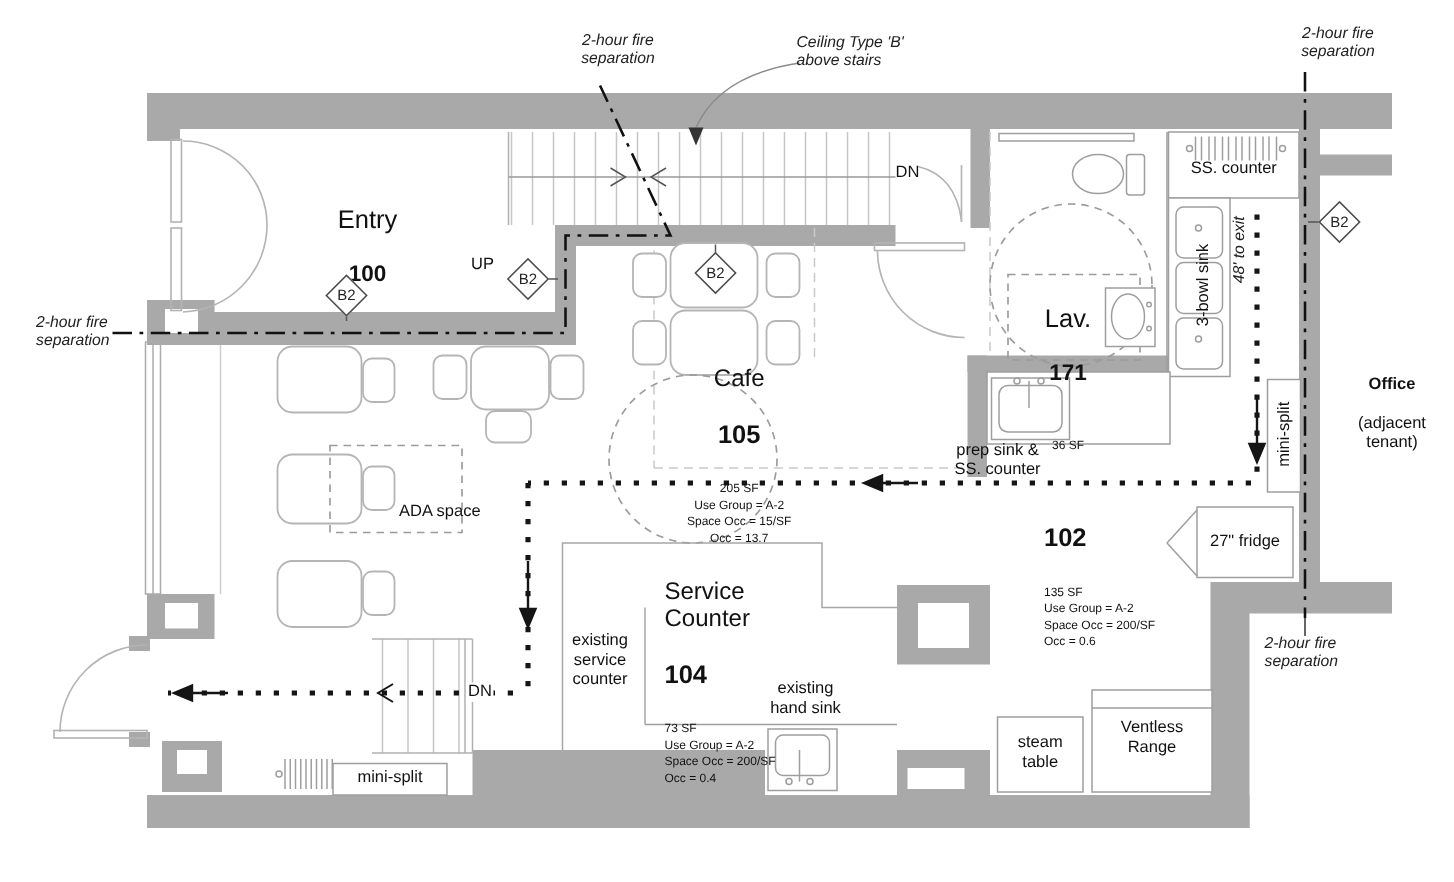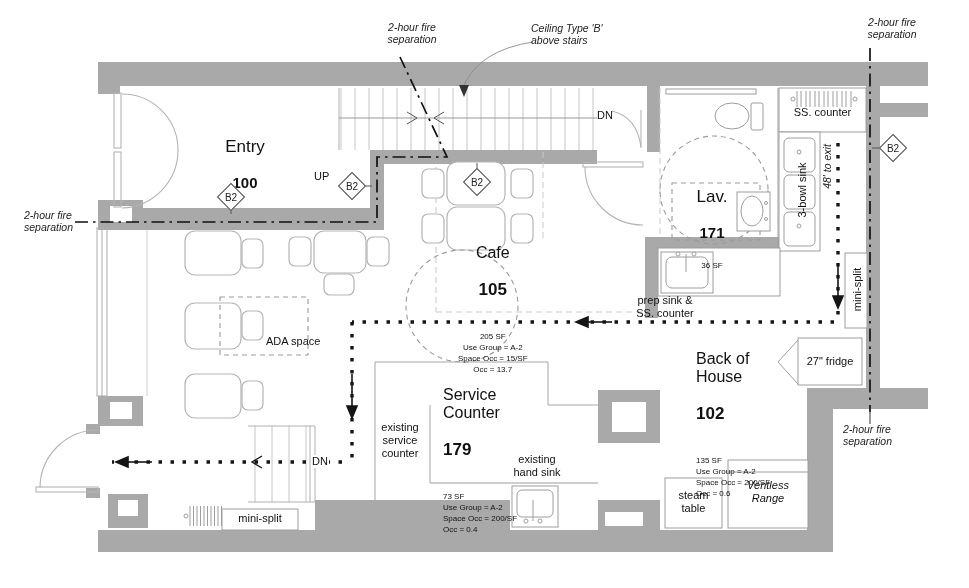--- a/index.html
+++ b/index.html
@@ -7,21 +7,21 @@
         font-family:"Liberation Sans","DejaVu Sans",sans-serif;color:#111;}
   #plan svg{position:absolute;left:0;top:0;}
   .txt{position:absolute;white-space:pre-line;line-height:1.18;}
   .annot{font-style:italic;font-size:10.5px;color:#222;}
   .lbl{font-size:11px;color:#111;}
   .ctr{text-align:center;}
   .room-name{font-size:16px;line-height:1.12;}
   .room-name.sm{font-size:17px;}
   .room-num{font-size:17px;font-weight:bold;line-height:1.1;}
   .room-num.sm{font-size:15px;}
-  .room-stats{font-size:8px;line-height:1.35;margin-top:14px;white-space:pre-line;}
+  .room-stats{font-size:8px;line-height:1.35;margin-top:3px;white-space:pre-line;}
   .rot{display:flex;align-items:center;justify-content:center;transform:rotate(-90deg);}
   .b2tag{position:absolute;width:30px;height:30px;}
   .b2d{position:absolute;left:5px;top:5px;width:18px;height:18px;border:1.2px solid #4a4a4a;background:#fff;transform:rotate(45deg);}
   .b2t{position:absolute;inset:0;display:flex;align-items:center;justify-content:center;font-size:10px;color:#222;}
   .wbg{background:#fff;padding:0 1px;}
 </style>
 </head>
 <body>
 
 <div id="plan">
@@ -290,54 +290,57 @@
   <div class="room-num sm">100</div>
 </div>
 <div class="txt" style="left:458px;top:225px;text-align:center;">
   <div class="room-name">Cafe</div>
   <div class="room-num">105</div>
   <div class="room-stats">205 SF
 Use Group = A-2
 Space Occ = 15/SF
 Occ = 13.7</div>
 </div>
-<div class="txt ctr" style="left:672px;top:168px;width:80px;">
+<div class="txt ctr" style="left:672px;top:184px;width:80px;">
   <div class="room-name sm">Lav.</div>
   <div class="room-num sm">171</div>
-  <div class="room-stats" style="margin-top:1px;">36 SF</div>
+  <div class="room-stats" style="margin-top:16px;">36 SF</div>
 </div>
 <div class="txt" style="left:696px;top:331px;">
-  <div class="room-name">Back of
-House</div>
   <div class="room-num">102</div>
   <div class="room-stats">135 SF
 Use Group = A-2
 Space Occ = 200/SF
 Occ = 0.6</div>
 </div>
 <div class="txt" style="left:443px;top:367px;">
   <div class="room-name">Service
 Counter</div>
-  <div class="room-num">179</div>
+  <div class="room-num">104</div>
   <div class="room-stats">73 SF
 Use Group = A-2
 Space Occ = 200/SF
 Occ = 0.4</div>
 </div>
 
 <div class="txt lbl ctr" style="left:779px;top:106px;width:87px;">SS. counter</div>
 <div class="txt lbl rot ctr" style="left:766px;top:183px;width:72px;height:14px;">3-bowl sink</div>
 <div class="txt lbl ctr" style="left:622px;top:294px;width:86px;line-height:1.2;">prep sink &amp;
 SS. counter</div>
 <div class="txt annot rot ctr" style="left:797px;top:160px;width:60px;height:13px;">48' to exit</div>
+<div class="txt ctr" style="left:886px;top:237px;width:84px;font-size:11px;">
+  <div style="font-weight:bold;">Office</div>
+  <div style="white-space:pre-line;">(adjacent
+tenant)</div>
+</div>
 <div class="txt lbl ctr" style="left:796px;top:355px;width:68px;">27" fridge</div>
 <div class="txt lbl rot ctr" style="left:822px;top:283px;width:70px;height:13px;">mini-split</div>
 <div class="txt lbl ctr" style="left:665px;top:489px;width:57px;line-height:1.2;">steam
 table</div>
-<div class="txt lbl ctr" style="left:729px;top:479px;width:78px;line-height:1.2;font-style:italic;">Ventless
+<div class="txt lbl ctr" style="left:729px;top:479px;width:78px;line-height:1.2;">Ventless
 Range</div>
 <div class="txt lbl ctr" style="left:224px;top:512px;width:72px;">mini-split</div>
 <div class="txt lbl ctr" style="left:368px;top:421px;width:64px;line-height:1.2;">existing
 service
 counter</div>
 <div class="txt lbl ctr" style="left:498px;top:453px;width:78px;line-height:1.2;">existing
 hand sink</div>
 <div class="txt lbl" style="left:266px;top:316px;margin-top:19px;">ADA space</div>
 
 <div class="txt lbl" style="left:314px;top:124px;margin-top:46px;">UP</div>

